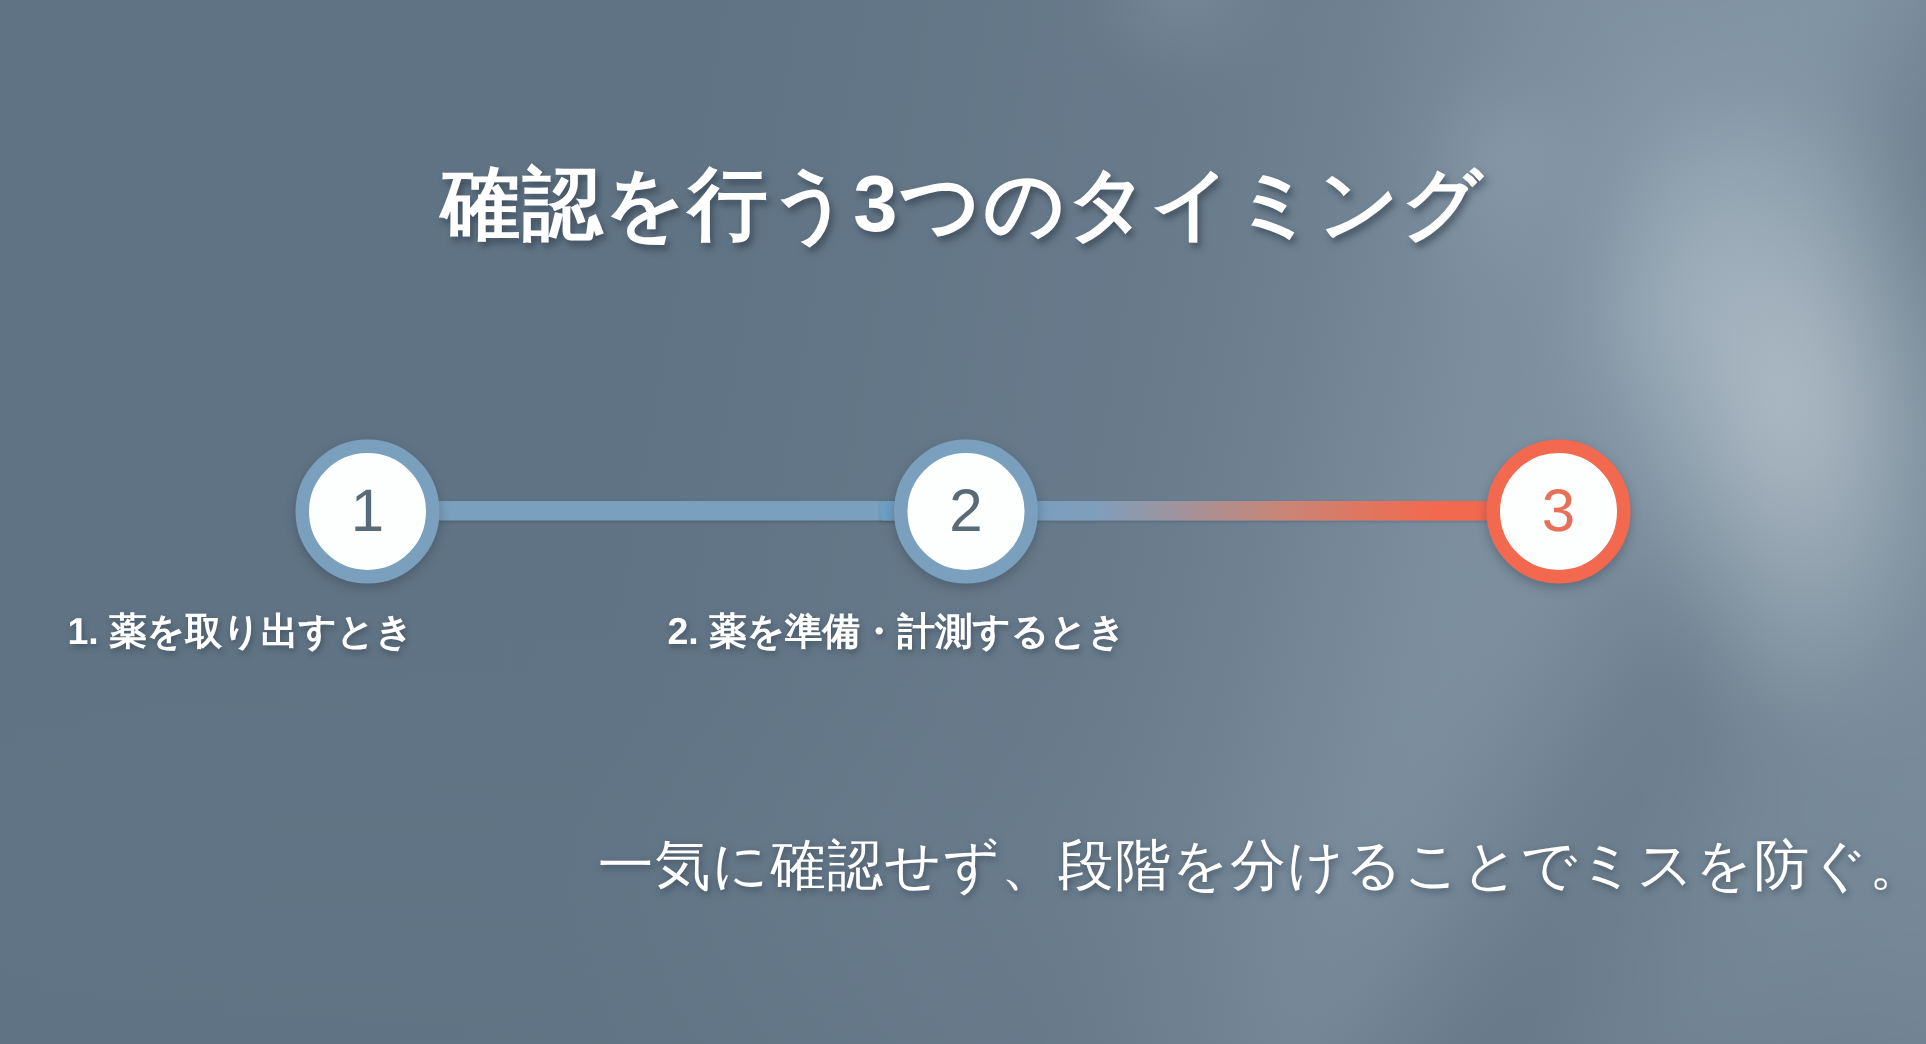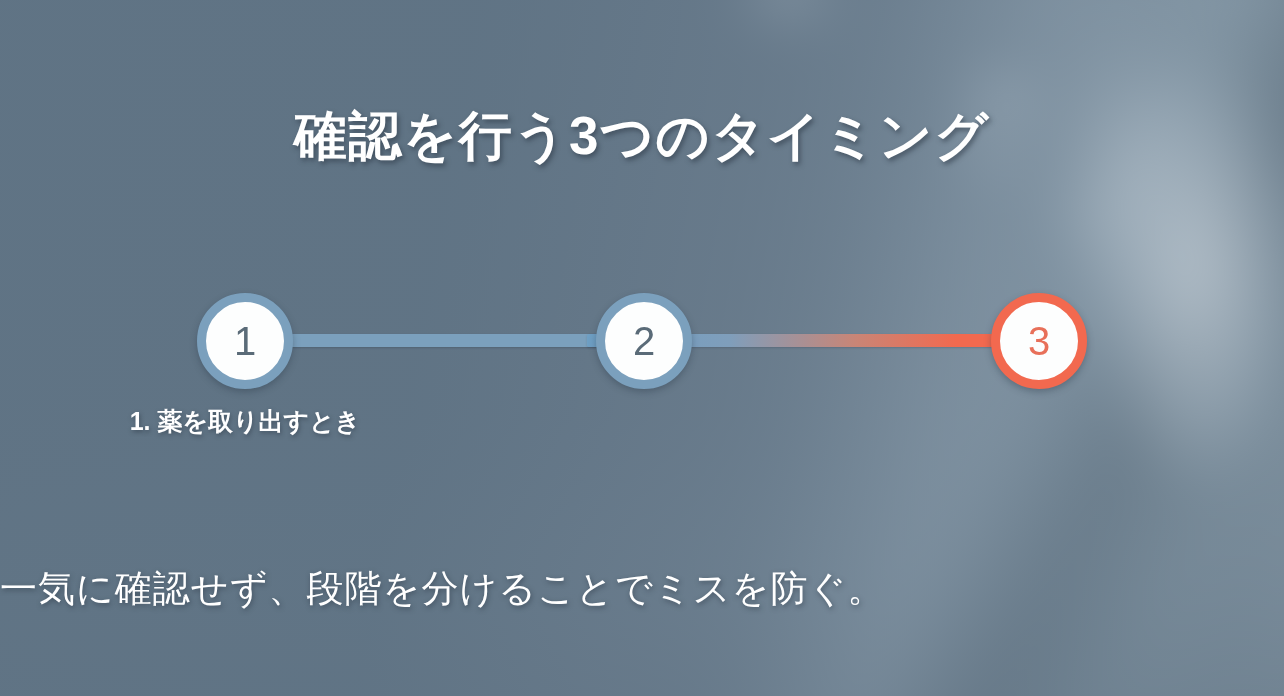--- a/index.html
+++ b/index.html
@@ -127,39 +127,38 @@
     color: #e8705a;
   }
   .node.n1 { left: 0; }
   .node.n2 { left: 399px; }
   .node.n3 { left: 794px; }
 
   
   .step-label {
     position: absolute;
     top: 405px;
-    text-align: center;
     font-size: 25px;
     font-weight: bold;
     color: #ffffff;
     line-height: 1.32;
     text-shadow: 1px 2px 4px rgba(38,50,62,0.5);
     white-space: nowrap;
   }
   .step-label.s1 { left: 45px;  width: 400px; }
   .step-label.s2 { left: 445px; width: 400px; }
   .step-label.s3 { left: 845px; width: 400px; }
 
   
   .caption {
     position: absolute;
-    top: 564px;
+    top: 552px;
     left: 0;
     width: 1284px;
-    text-align: left;
+    text-align: right;
     font-family: "Liberation Serif", "DejaVu Serif", serif;
     font-size: 37px;
     color: #ffffff;
     letter-spacing: 1px;
     text-shadow: 1px 2px 5px rgba(38,50,62,0.55);
     white-space: nowrap;
   }
 </style>
 </head>
 <body>
@@ -189,18 +188,21 @@
       <div class="node coral n3">
         <span>3</span>
       </div>
 
     </div>
 
     <div class="step-label s1">
       <div>1. 薬を取り出すとき</div>
     </div>
 
+    <div class="step-label s2">
+      <div>2. 薬を準備・計測するとき</div>
+    </div>
 
 
     <div class="caption">一気に確認せず、段階を分けることでミスを防ぐ。</div>
 
   </div>
 </div>
 
 </body></html>

